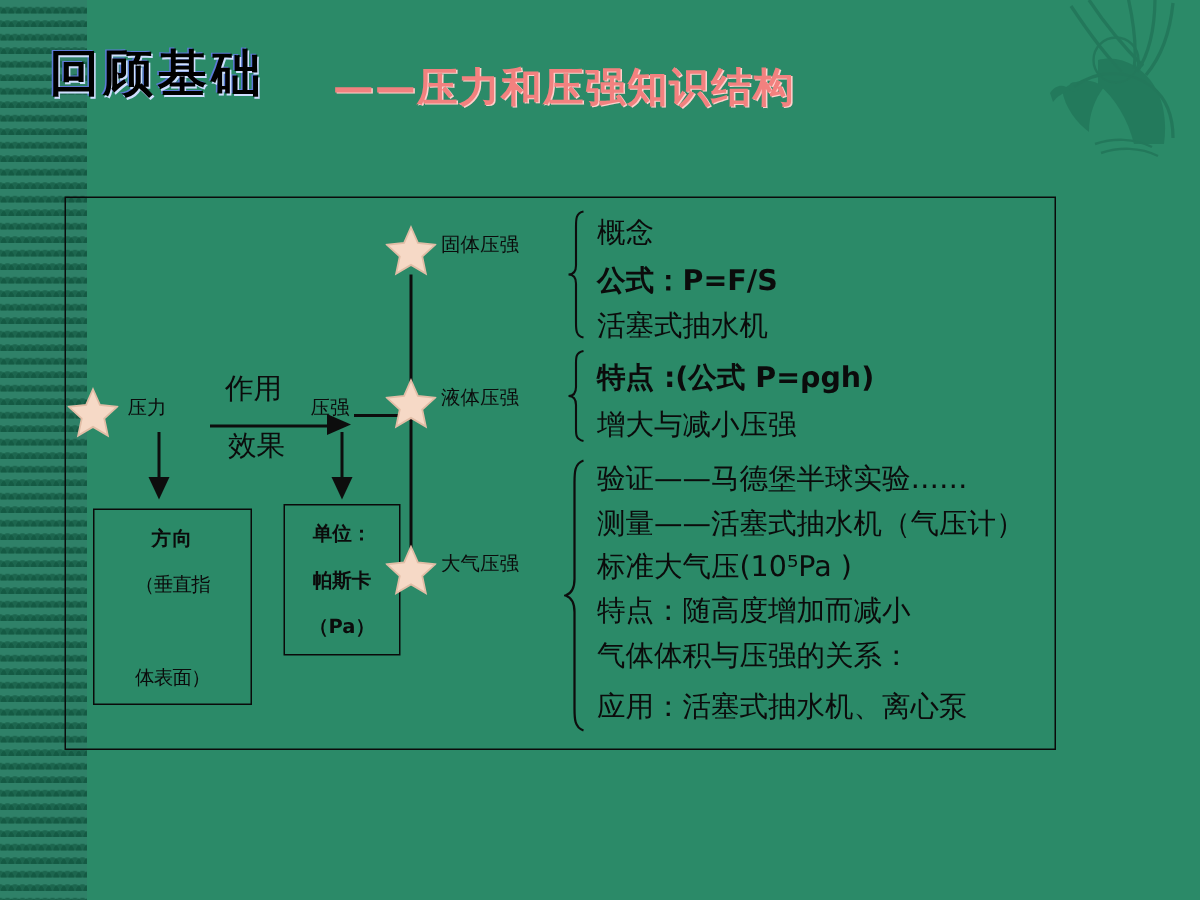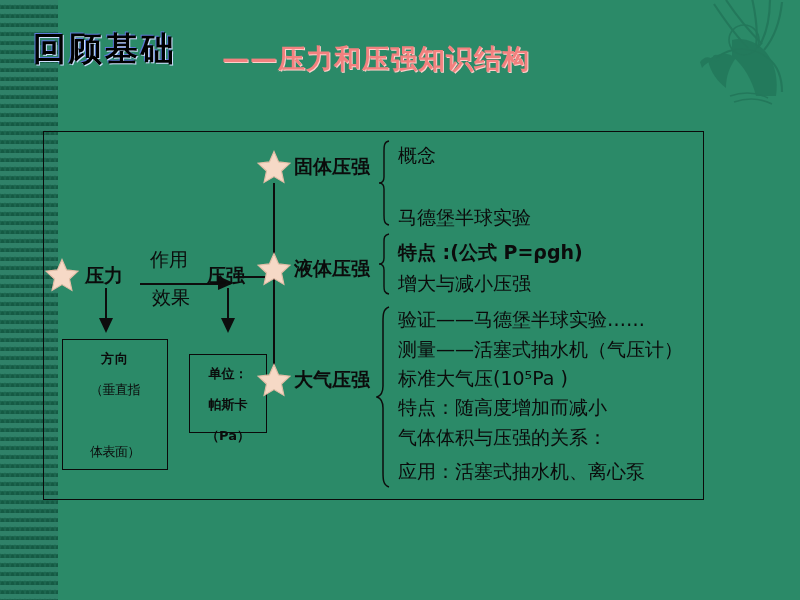--- a/index.html
+++ b/index.html
@@ -77,22 +77,22 @@
   }
 
   
   .t {
     position: absolute;
     color: #0b0b0b;
     white-space: nowrap;
     line-height: 1;
   }
   .node-label {
-    font-size: 19px;
-    font-weight: bold;
+    font-size: 13px;
+    font-weight: normal;
     letter-spacing: 0px;
   }
   .detail {
     font-size: 19px;
     font-weight: normal;
   }
   .detail-b {
     font-size: 19px;
     font-weight: bold;
   }
@@ -190,40 +190,41 @@
   <svg style="position:absolute; left:220px; top:318px; width:16px; height:16px;" viewBox="0 0 16 16" xmlns="http://www.w3.org/2000/svg">
     <polygon points="1,0 15,0 8,15" fill="#0d0d0d"></polygon>
   </svg>
 
   <div class="subbox" style="left:62px; top:339px; width:106px; height:131px;">
     <div class="line" style="top:10px; letter-spacing:1px;">方向</div>
     <div class="line" style="top:41px; font-weight:normal; letter-spacing:-0.5px;">（垂直指</div>
     <div class="line" style="top:103px; font-weight:normal; letter-spacing:-0.5px;">体表面）</div>
   </div>
 
-  <div class="subbox" style="left:189px; top:354px; width:78px; height:79px;">
+  <div class="subbox" style="left:189px; top:336px; width:78px; height:101px;">
     <div class="line" style="top:10px;">单位：</div>
     <div class="line" style="top:41px;">帕斯卡</div>
     <div class="line" style="top:72px;">（Pa）</div>
   </div>
 
   <div class="vline" style="left:273px; top:183px; height:200px;"></div>
   <div class="hline" style="left:236px; top:276px; width:38px; height:1.5px;"></div>
 
   <svg class="star" style="left:257px; top:150px;" viewBox="0 0 34 34" xmlns="http://www.w3.org/2000/svg">
     <polygon points="17,1.5 21.6,11.9 33,13.2 24.5,21 26.9,32.4 17,26.6 7.1,32.4 9.5,21 1,13.2 12.4,11.9" fill="#f6d9c6" stroke="#e2bda6" stroke-width="1.2"></polygon>
   </svg>
   <div class="t node-label" style="left:294px; top:157px;">固体压强</div>
 
   <svg class="brace" style="left:378px; top:140px; width:14px; height:86px;" viewBox="0 0 14 86" xmlns="http://www.w3.org/2000/svg">
     <path d="M11 1 C6 2 6 6 6 11 L6 37 C6 41 4 43 1 43 C4 43 6 45 6 49 L6 75 C6 80 6 84 11 85" fill="none" stroke="#0d0d0d" stroke-width="1.4"></path>
   </svg>
 
   <div class="t detail" style="left:398px; top:146px;">概念</div>
-  <div class="t detail" style="left:398px; top:208px;">马德堡半球实验</div>
+  <div class="t detail-b" style="left:398px; top:178px;">公式：P=F/S</div>
+  <div class="t detail" style="left:398px; top:208px;">活塞式抽水机</div>
 
   <svg class="star" style="left:257px; top:252px;" viewBox="0 0 34 34" xmlns="http://www.w3.org/2000/svg">
     <polygon points="17,1.5 21.6,11.9 33,13.2 24.5,21 26.9,32.4 17,26.6 7.1,32.4 9.5,21 1,13.2 12.4,11.9" fill="#f6d9c6" stroke="#e2bda6" stroke-width="1.2"></polygon>
   </svg>
   <div class="t node-label" style="left:294px; top:259px;">液体压强</div>
 
   <svg class="brace" style="left:378px; top:233px; width:14px; height:62px;" viewBox="0 0 14 62" xmlns="http://www.w3.org/2000/svg">
     <path d="M11 1 C6 2 6 5 6 9 L6 25 C6 29 4 31 1 31 C4 31 6 33 6 37 L6 53 C6 57 6 60 11 61" fill="none" stroke="#0d0d0d" stroke-width="1.4"></path>
   </svg>
 

